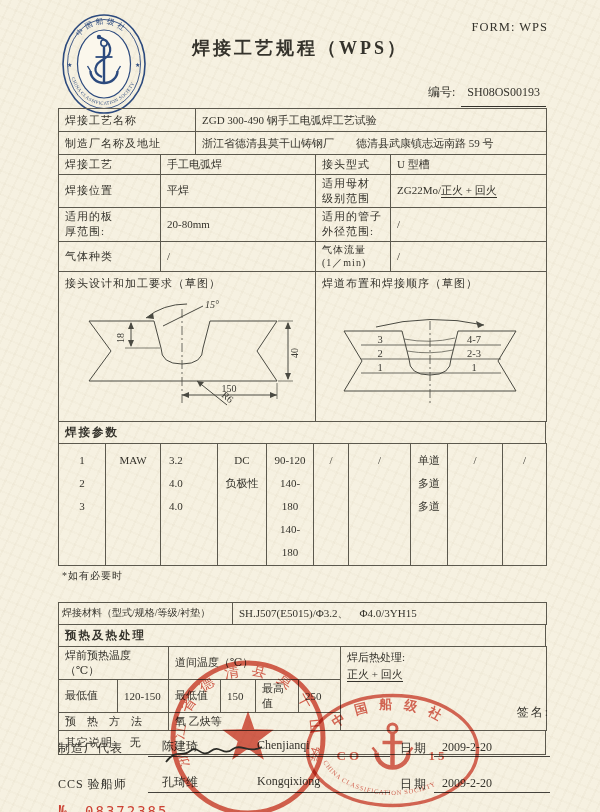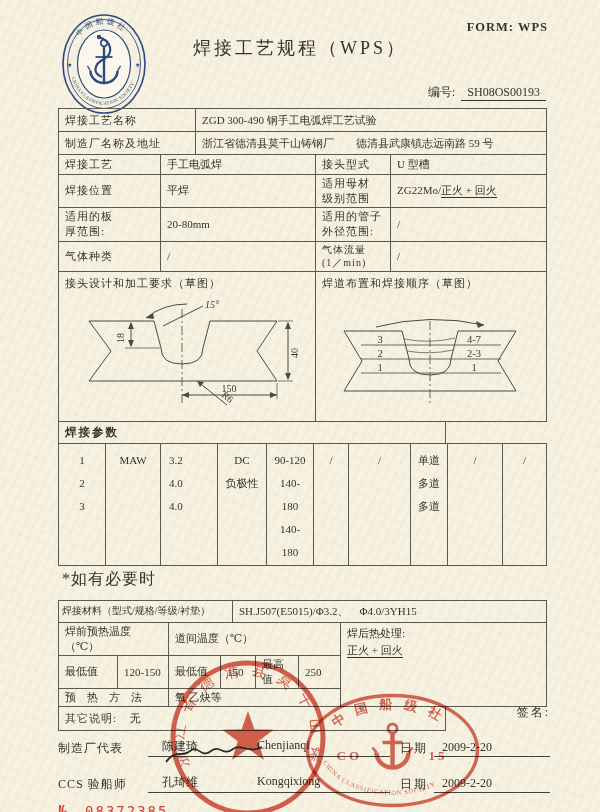--- a/index.html
+++ b/index.html
@@ -7,40 +7,40 @@
     position:relative;width:600px;height:812px;overflow:hidden;
     background:#f6f1e1;color:#35332c;
     font-family:"Liberation Serif","DejaVu Serif",serif;
   }
   .page::before{
     content:"";position:absolute;inset:0;pointer-events:none;z-index:0;
     background:
       repeating-linear-gradient(115deg, rgba(190,175,140,.07) 0 2px, transparent 2px 9px),
       repeating-linear-gradient(22deg, rgba(190,175,140,.05) 0 2px, transparent 2px 11px);
   }
-  .hdr-form{position:absolute;top:20px;right:52px;font-size:12.5px;letter-spacing:1px;font-weight:bold;z-index:1;}
-  .hdr-title{position:absolute;top:36px;left:0;width:100%;text-align:center;font-size:18px;font-weight:normal;letter-spacing:3px;z-index:1;}
+  .hdr-form{position:absolute;top:20px;right:52px;font-size:12.5px;letter-spacing:1px;font-weight:normal;z-index:1;}
+  .hdr-title{position:absolute;top:36px;left:0;width:100%;text-align:center;font-size:18px;font-weight:bold;letter-spacing:3px;z-index:1;}
   .hdr-no{position:absolute;top:84px;right:54px;font-size:12px;z-index:1;}
-  .hdr-no .uval{border-bottom:1px solid #35332c;padding:0 6px 1px 6px;margin-left:6px;margin-top:24px;}
+  .hdr-no .uval{border-bottom:1px solid #35332c;padding:0 6px 7px 6px;margin-left:6px;margin-top:24px;}
   .emblem{position:absolute;left:48px;top:8px;z-index:1;}
 
   .content{position:absolute;left:58px;top:108px;width:488px;z-index:1;}
-  table{border-collapse:collapse;table-layout:fixed;width:388px;margin-top:-1px;}
+  table{border-collapse:collapse;table-layout:fixed;width:488px;margin-top:-1px;}
   table.first{margin-top:0;}
   td{border:1px solid #5c594e;font-size:11px;padding:1px 6px;vertical-align:middle;color:#35332c;}
   .lbl{letter-spacing:1px;}
   .pre{white-space:pre-line;line-height:1.35;}
   .sect{font-weight:bold;font-size:11.5px;letter-spacing:2px;}
   .und{border-bottom:1px solid #35332c;padding-bottom:1px;}
   .sk-cell{padding:0;vertical-align:top;}
   .sk-title{padding:4px 6px 2px 6px;font-size:11px;letter-spacing:1px;}
   .pm-h{font-size:10.5px;text-align:center;white-space:pre-line;line-height:1.3;vertical-align:middle;padding:2px 2px;}
   .pm-d{font-size:11px;vertical-align:top;white-space:pre-line;line-height:23px;padding-top:5px;text-align:center;}
   .pm-d.l{text-align:left;padding-left:8px;}
-  .footnote{font-size:16px;padding:3px 0 11px 4px;letter-spacing:1px;}
+  .footnote{font-size:10px;padding:3px 0 20px 4px;letter-spacing:1px;}
   .mat-lbl{font-size:10px;padding:1px 3px;}
   .heat-r{font-size:11px;vertical-align:top;padding-top:2px;line-height:1.6;}
   .sig-block{position:absolute;left:58px;top:704px;width:492px;z-index:2;}
   .sig-label{font-size:12px;letter-spacing:2px;padding-left:22px;text-align:right;}
   .sig-row{display:flex;align-items:flex-end;margin-top:17px;font-size:12px;}
   .sig-role{width:86px;letter-spacing:1px;}
   .sig-line{flex:1;border-bottom:1px solid #44423c;display:flex;margin:0 10px 0 4px;padding:0 0 1px 14px;gap:11px;}
   .sig-cn{width:84px;}
   .sig-en{font-size:12px;}
   .date-lbl{letter-spacing:2px;padding-right:6px;}
@@ -280,20 +280,27 @@
           <col style="width:314px">
         </colgroup>
       <tbody>
           <tr style="height:22px">
         <td class="mat-lbl">焊接材料（型式/规格/等级/衬垫）</td>
         <td>SH.J507(E5015)/Φ3.2、　Φ4.0/3YH15</td>
       </tr>
     </tbody>
       </table>
 
+    <table>
+      <tbody>
+          <tr style="height:22px">
+            <td class="sect">预热及热处理</td>
+          </tr>
+    </tbody>
+      </table>
 
     <table>
       <colgroup>
         <col style="width:59px">
           <col style="width:51px">
           <col style="width:52px">
           <col style="width:35px">
         <col style="width:43px">
           <col style="width:42px">
           <col style="width:206px">

